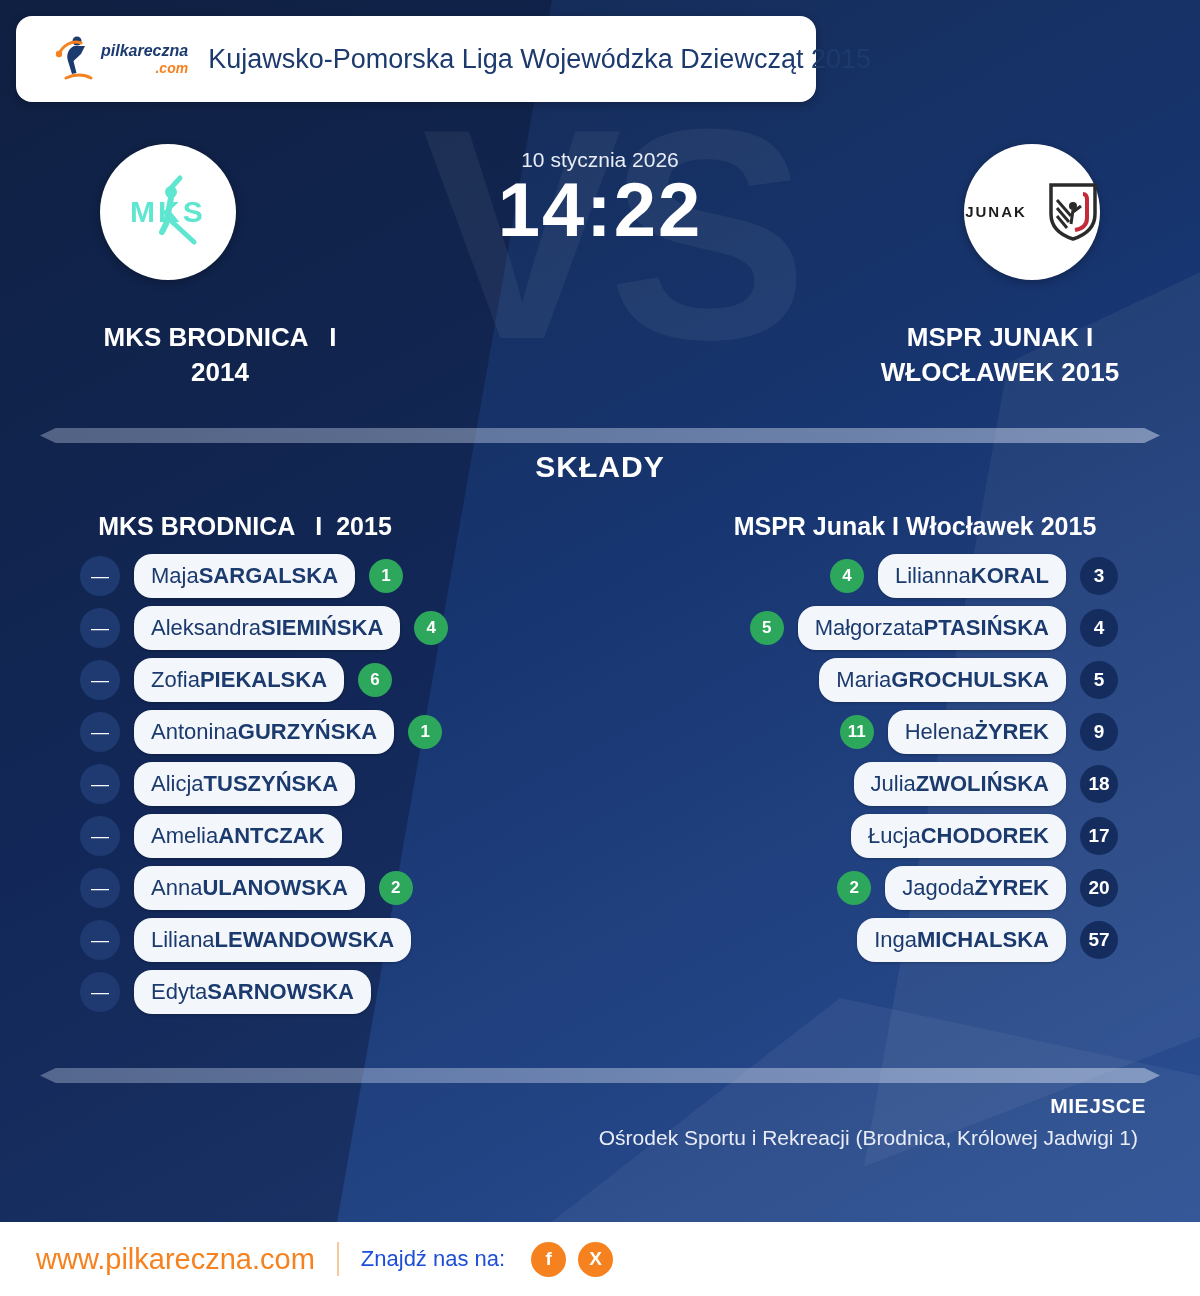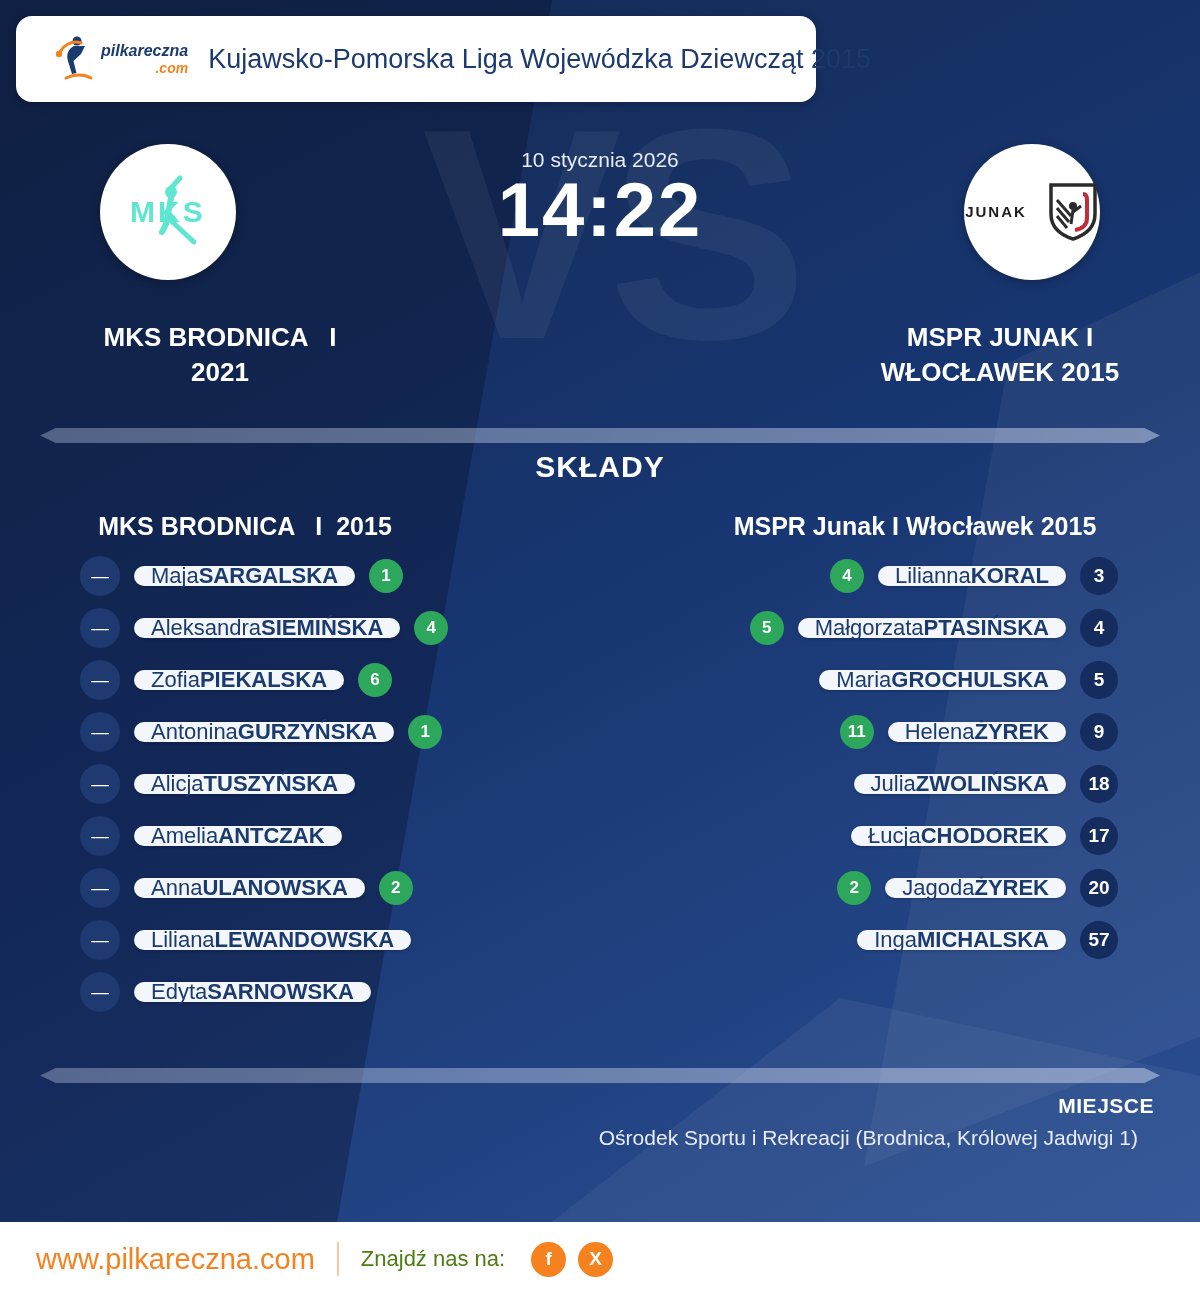--- a/index.html
+++ b/index.html
@@ -71,46 +71,46 @@
   
   .home-list { position:absolute; left:80px;  top:557px; display:flex; flex-direction:column; gap:14px; }
   .away-list { position:absolute; right:82px; top:557px; display:flex; flex-direction:column; gap:14px; align-items:flex-end; }
   .row { display:flex; align-items:center; height:38px; gap:14px; }
 
   .dash-circle {
     width:40px; height:40px; border-radius:50%; background:#1e3a70; color:#fff;
     display:flex; align-items:center; justify-content:center; font-size:18px; flex:0 0 auto;
   }
   .pill {
-    background:#f3f6fb; color:#1b3a6e; height:20px; border-radius:18px;
+    background:#f3f6fb; color:#1b3a6e; height:44px; border-radius:18px;
     display:flex; align-items:center; padding:0 17px; font-size:22px; white-space:nowrap;
     box-shadow:0 1px 3px rgba(0,0,0,.25);
   }
   .pill .ln { font-weight:700; }
   .goal-badge {
     width:34px; height:34px; border-radius:50%; background:#2ca75c; color:#fff;
     font-weight:700; font-size:17px; display:flex; align-items:center; justify-content:center; flex:0 0 auto;
   }
   .num-circle {
     width:38px; height:38px; border-radius:50%; background:#152c5e; color:#fff;
     font-weight:700; font-size:19px; display:flex; align-items:center; justify-content:center; flex:0 0 auto;
   }
 
   
-  .venue-label   { position:absolute; right:46px; top:1094px; color:#fff; font-weight:700; font-size:21px; letter-spacing:.5px; }
+  .venue-label   { position:absolute; right:54px; top:1094px; color:#fff; font-weight:700; font-size:21px; letter-spacing:.5px; }
   .venue-address { position:absolute; right:62px; top:1126px; color:#e8ecf6; font-size:21px; }
 
   
   .footer {
     position:absolute; left:0; bottom:0; width:100%; height:74px; background:#fff;
     display:flex; align-items:center; padding:0 36px; box-sizing:border-box; gap:22px;
   }
   .website { color:#f5821f; font-size:29px; }
   .vdiv { width:2px; height:34px; background:#f8c99e; }
-  .findus { color:#4d7c0f; font-size:22px;text-align:right; }
+  .findus { color:#1d4ed8; font-size:22px;text-align:right; }
   .social { display:flex; gap:12px; margin-left:4px; }
   .social-icon {
     width:35px; height:35px; border-radius:50%; background:#f5821f; color:#fff;
     font-weight:700; font-size:19px; display:flex; align-items:center; justify-content:center;
   }
 </style>
 </head>
 <body>
 
 <div class="canvas">
@@ -162,21 +162,21 @@
       <circle cx="26" cy="24" r="4" fill="#2b2b2b"></circle>
       <path d="M26 28 L24 42 M26 30 L34 24" stroke="#2b2b2b" stroke-width="3" fill="none"></path>
     </svg>
   </div>
 
   <div class="center-text match-date">10 stycznia 2026</div>
   <div class="center-text score">14:22</div>
 
   <div class="team-name home-name">
     <div>MKS BRODNICA   I</div>
-    <div>2021</div>
+    <div>2014</div>
   </div>
   <div class="team-name away-name">
     <div>MSPR JUNAK I</div>
     <div>WŁOCŁAWEK 2015</div>
   </div>
 
   <div class="divider divider-top"></div>
 
   <div class="center-text sklady-title">SKŁADY</div>
 

